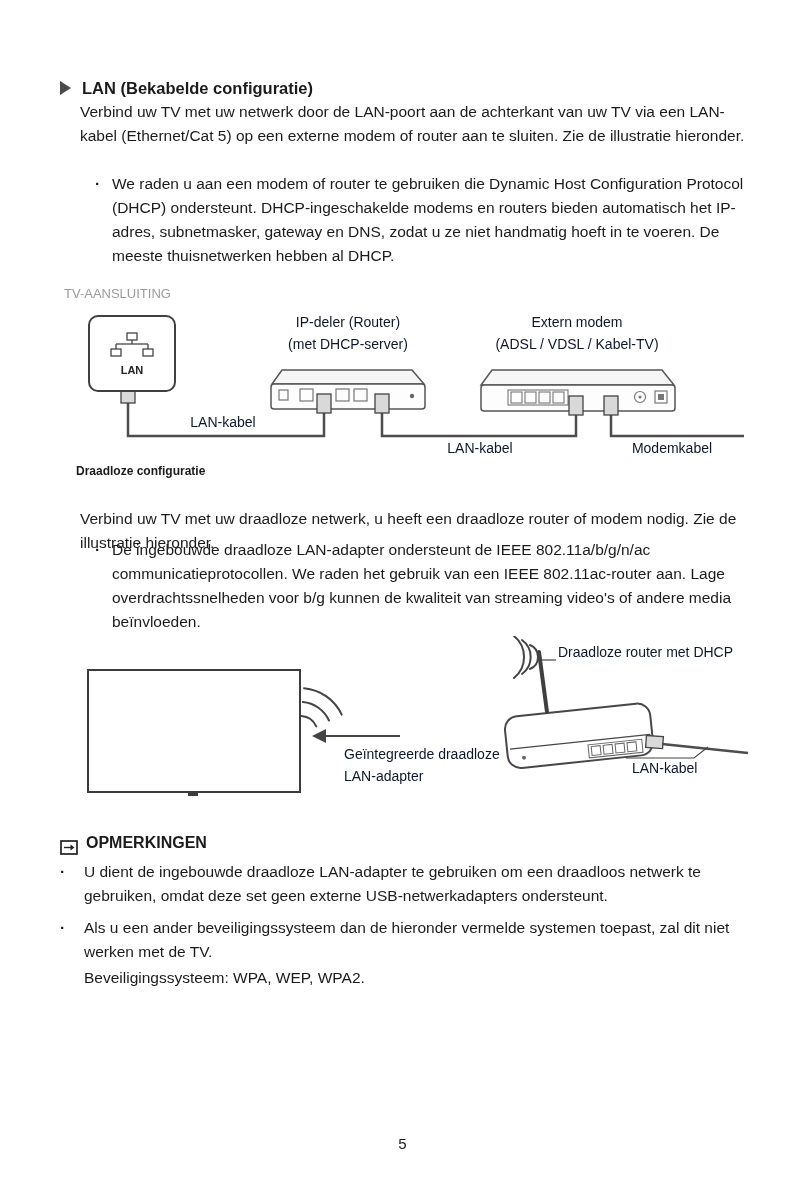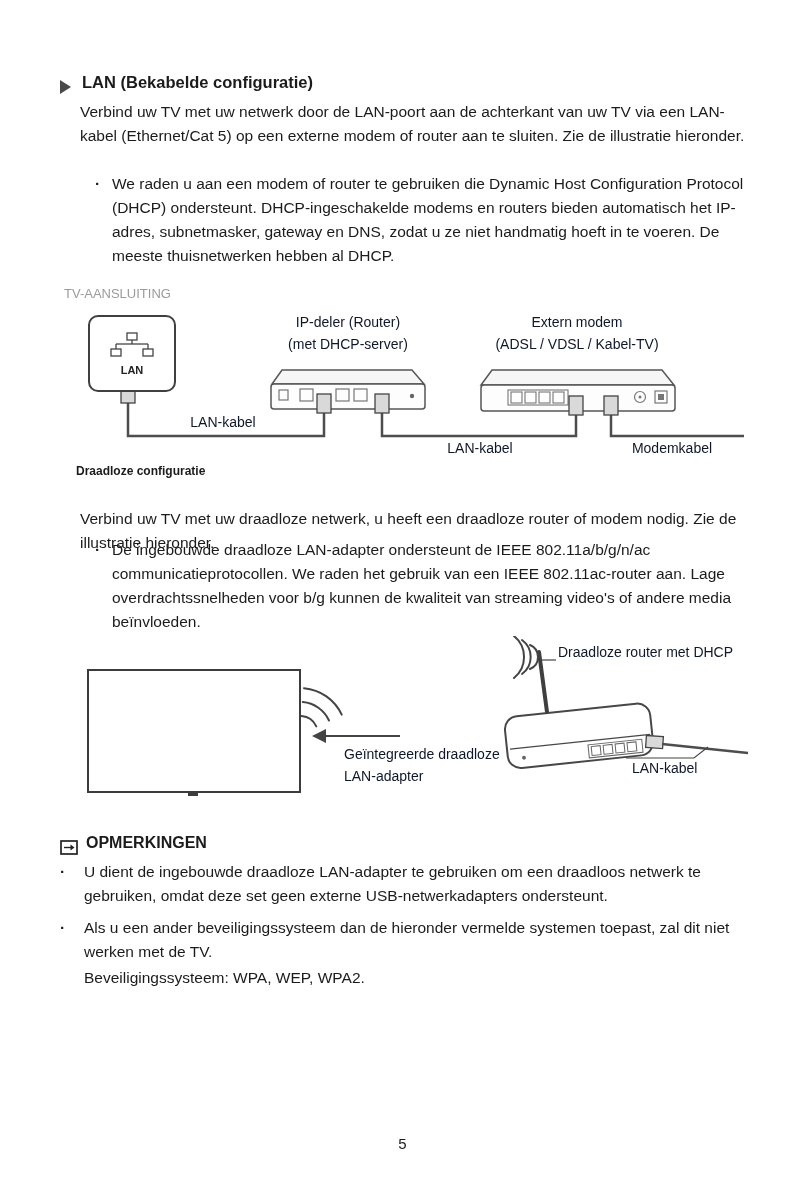--- a/index.html
+++ b/index.html
@@ -1,21 +1,21 @@
 <!DOCTYPE html>
 <html><head>
 <meta charset="utf-8">
 <style>
   html,body{margin:0;padding:0;background:#ffffff;}
   .page{position:relative;width:805px;height:1191px;background:#ffffff;
         font-family:"Liberation Sans","DejaVu Sans",sans-serif;color:#1b1b1b;
         font-size:15.5px;line-height:24px;overflow:hidden;}
   .abs{position:absolute;}
   p{margin:0;padding:0;}
-  .h-main{left:60px;top:70px;display:flex;align-items:flex-end;gap:11px;font-weight:bold;font-size:16.5px;}
+  .h-main{left:60px;top:76px;display:flex;align-items:center;gap:11px;font-weight:bold;font-size:16.5px;}
   .tri{width:0;height:0;border-left:11px solid #4a4a4a;border-top:7px solid transparent;border-bottom:7px solid transparent;}
   .intro1{left:80px;top:100px;width:668px;}
   .bullet{display:flex;}
   .bullet::before{content:"\00B7";flex:0 0 17px;font-weight:700;}
   .bullet1{left:95px;top:172px;width:653px;}
   .h-sub{left:76px;top:459px;font-weight:bold;font-size:12px;}
   .intro2{left:80px;top:487px;width:668px;margin-top:20px;}
   .bullet2{left:95px;top:538px;width:653px;}
   .notes-h{left:60px;top:831px;display:flex;align-items:flex-end;gap:8px;font-weight:bold;font-size:16px;}
   .notes{left:60px;top:860px;width:692px;}

